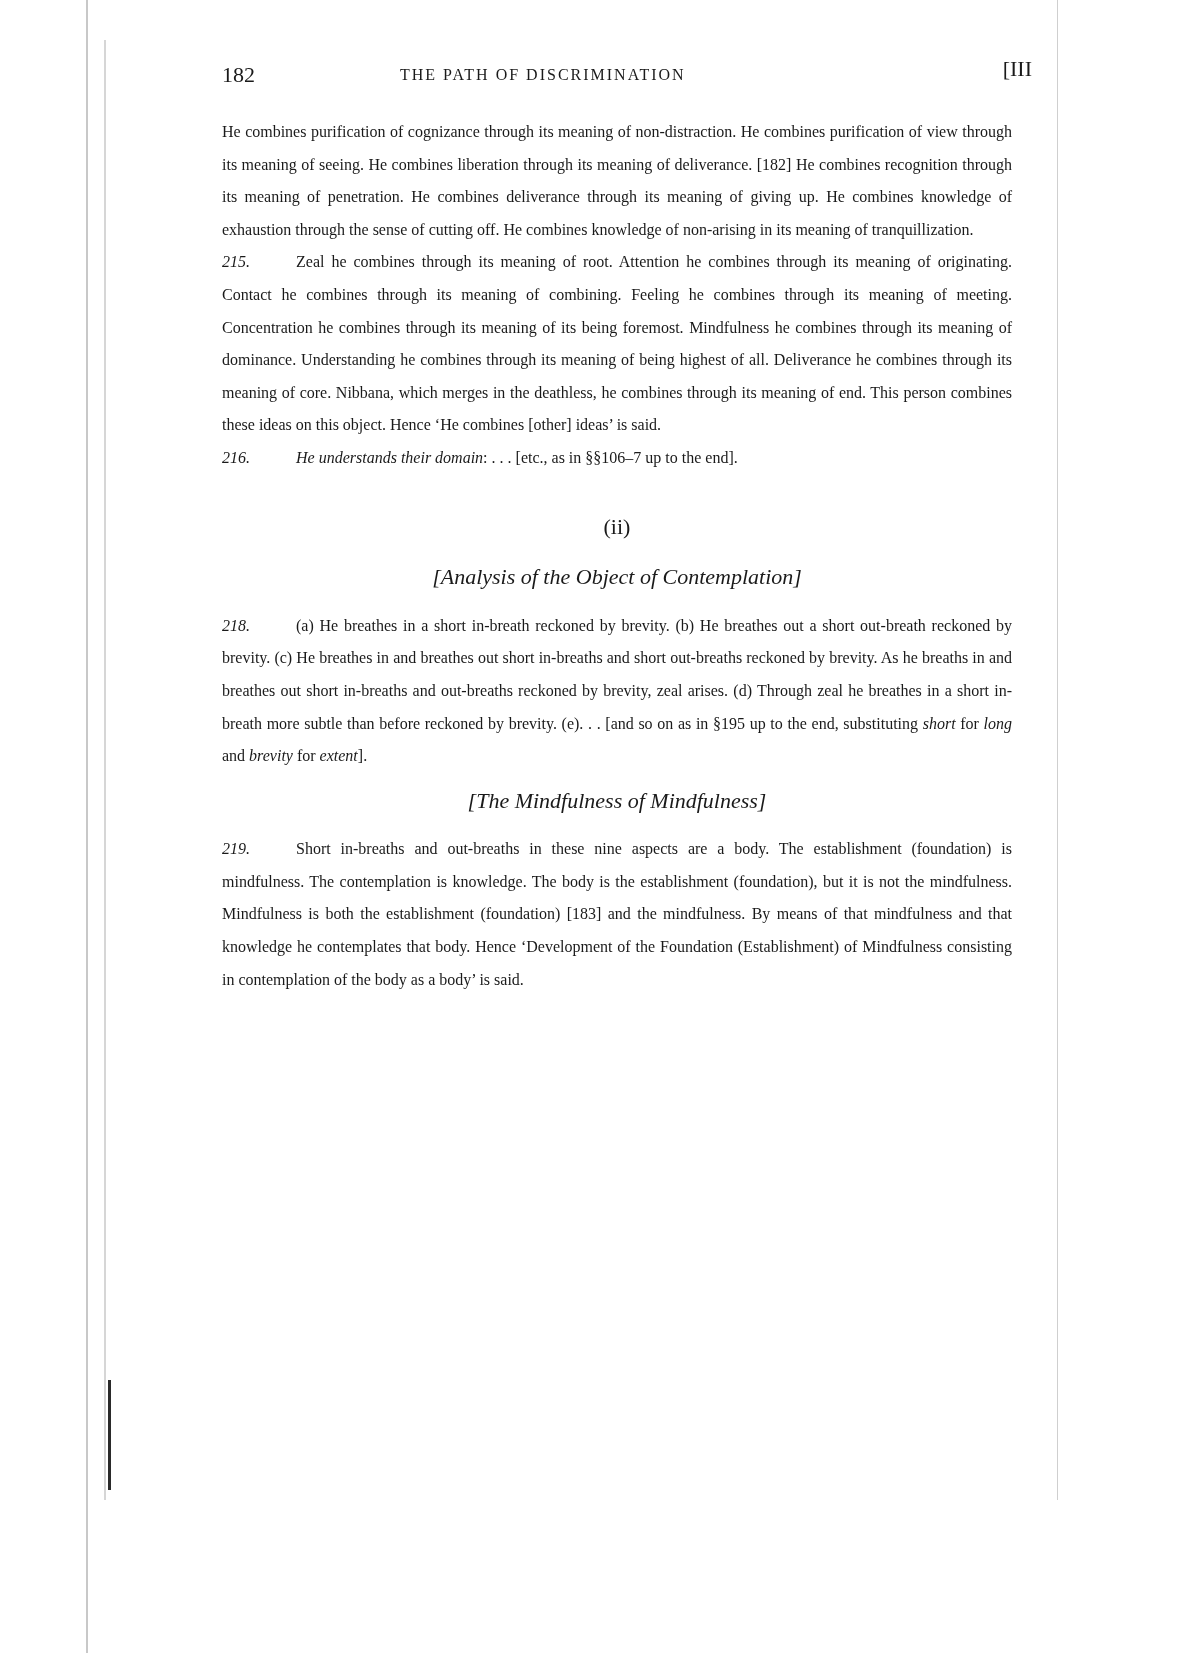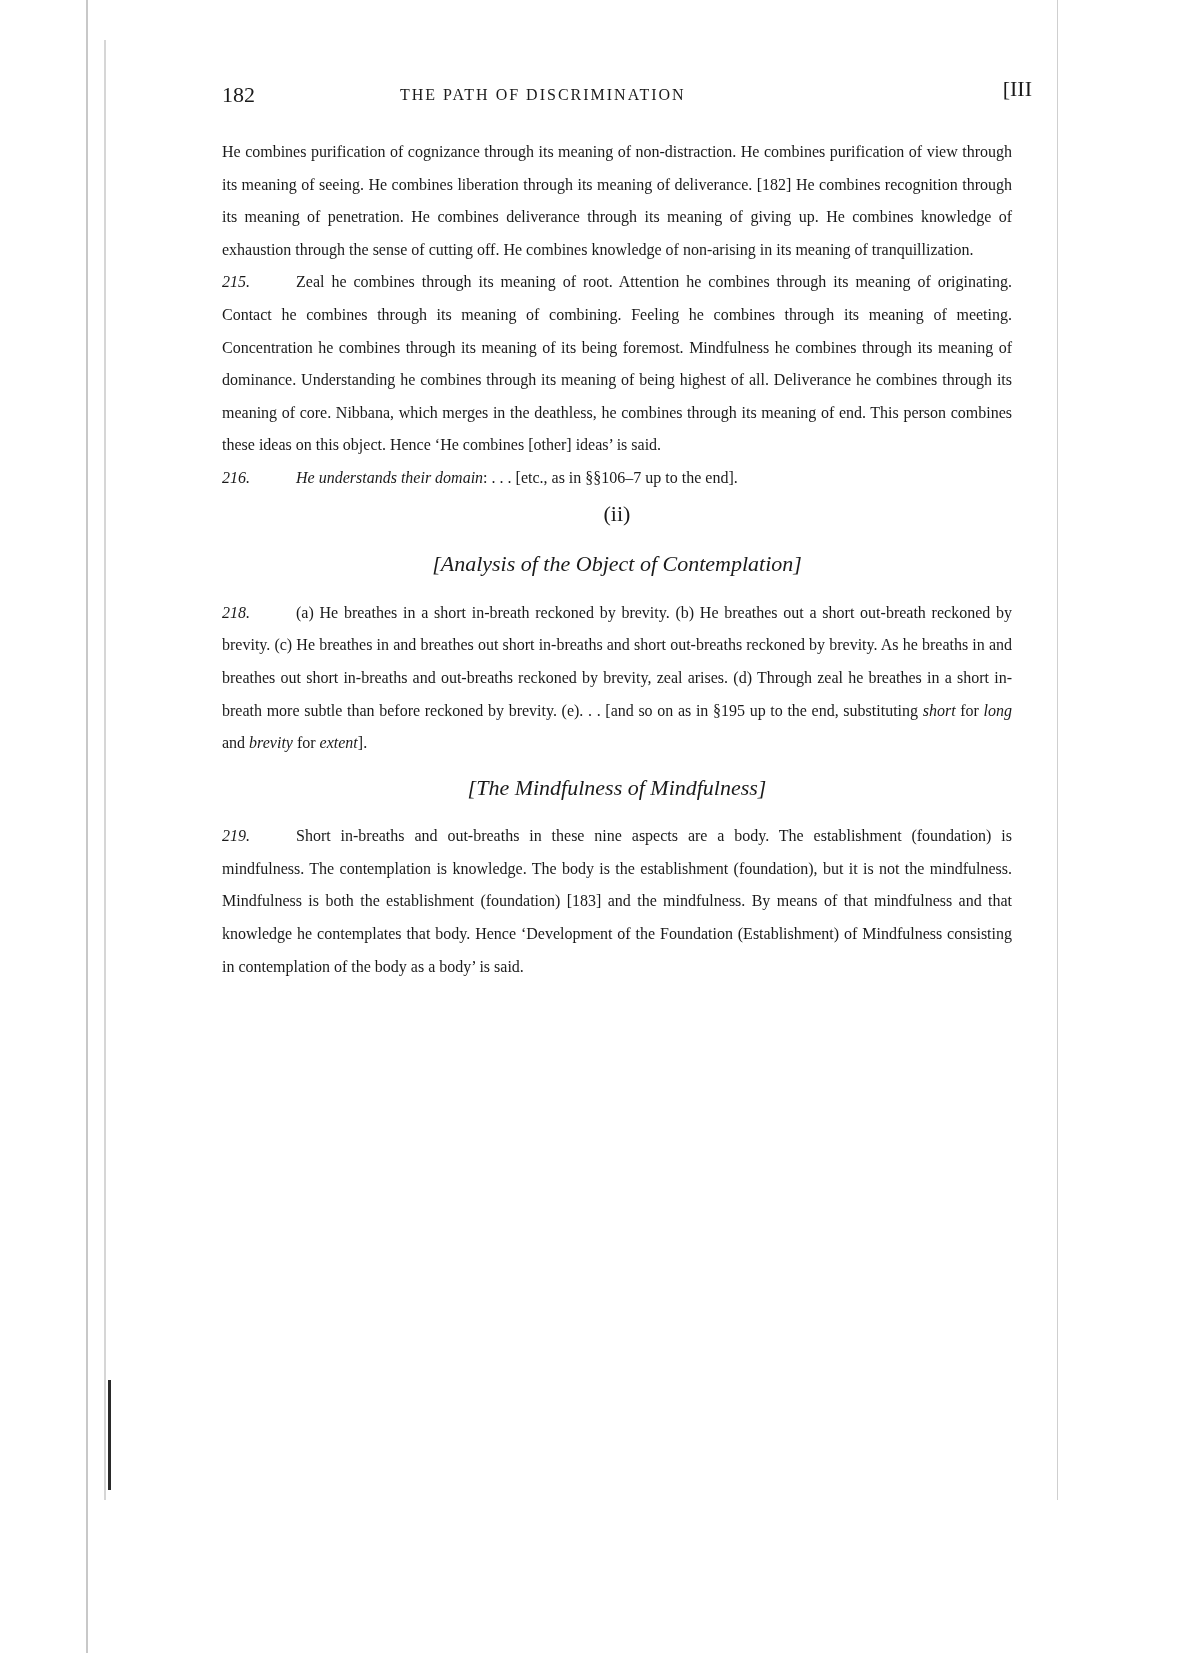--- a/index.html
+++ b/index.html
@@ -5,29 +5,29 @@
   html, body { margin:0; padding:0; }
   body {
     width:1184px; height:1653px; background:#ffffff; position:relative; overflow:hidden;
     font-family:"Liberation Serif","DejaVu Serif",serif; color:#1a1a1a;
   }
   .edge-left { position:absolute; left:86px; top:0; width:2px; height:1653px; background:#c8c8c8; }
   .edge-left2 { position:absolute; left:104px; top:40px; width:2px; height:1460px; background:#d6d6d6; }
   .edge-left3 { position:absolute; left:108px; top:1380px; width:3px; height:110px; background:#2a2a2a; }
   .edge-right { position:absolute; left:1057px; top:0; width:1px; height:1500px; background:#cfcfcf; }
   .page { position:absolute; left:222px; top:50px; width:790px; }
-  .running-head { position:relative; height:40px; font-size:22px;margin-top:20px; }
+  .running-head { position:relative; height:40px; font-size:22px; }
   .running-head .num { position:absolute; left:0; top:12px; }
   .running-head .title { position:absolute; left:178px; top:16px; letter-spacing:2px; font-size:16px;font-family:Liberation Serif, serif; }
   .running-head .part { position:absolute; right:-20px; top:6px; }
   p { margin:0; font-size:16px; line-height:32.6px; text-align:justify; }
   .body1 { margin-top:26px; }
   .ital { font-style:italic; }
   .center { text-align:center; font-size:22px; }
-  .sep { margin-top:3px; margin-bottom:18px; }
+  .sep { margin-top:36px; margin-bottom:18px; }
   .heading { margin-top:12px; margin-bottom:16px; font-style:italic; }
   .parnum { display:inline-block; width:74px;font-style:italic; }
 </style>
 </head>
 <body>
 
 <div class="edge-left"></div>
 <div class="edge-left2"></div>
 <div class="edge-left3"></div>
 <div class="edge-right"></div>

